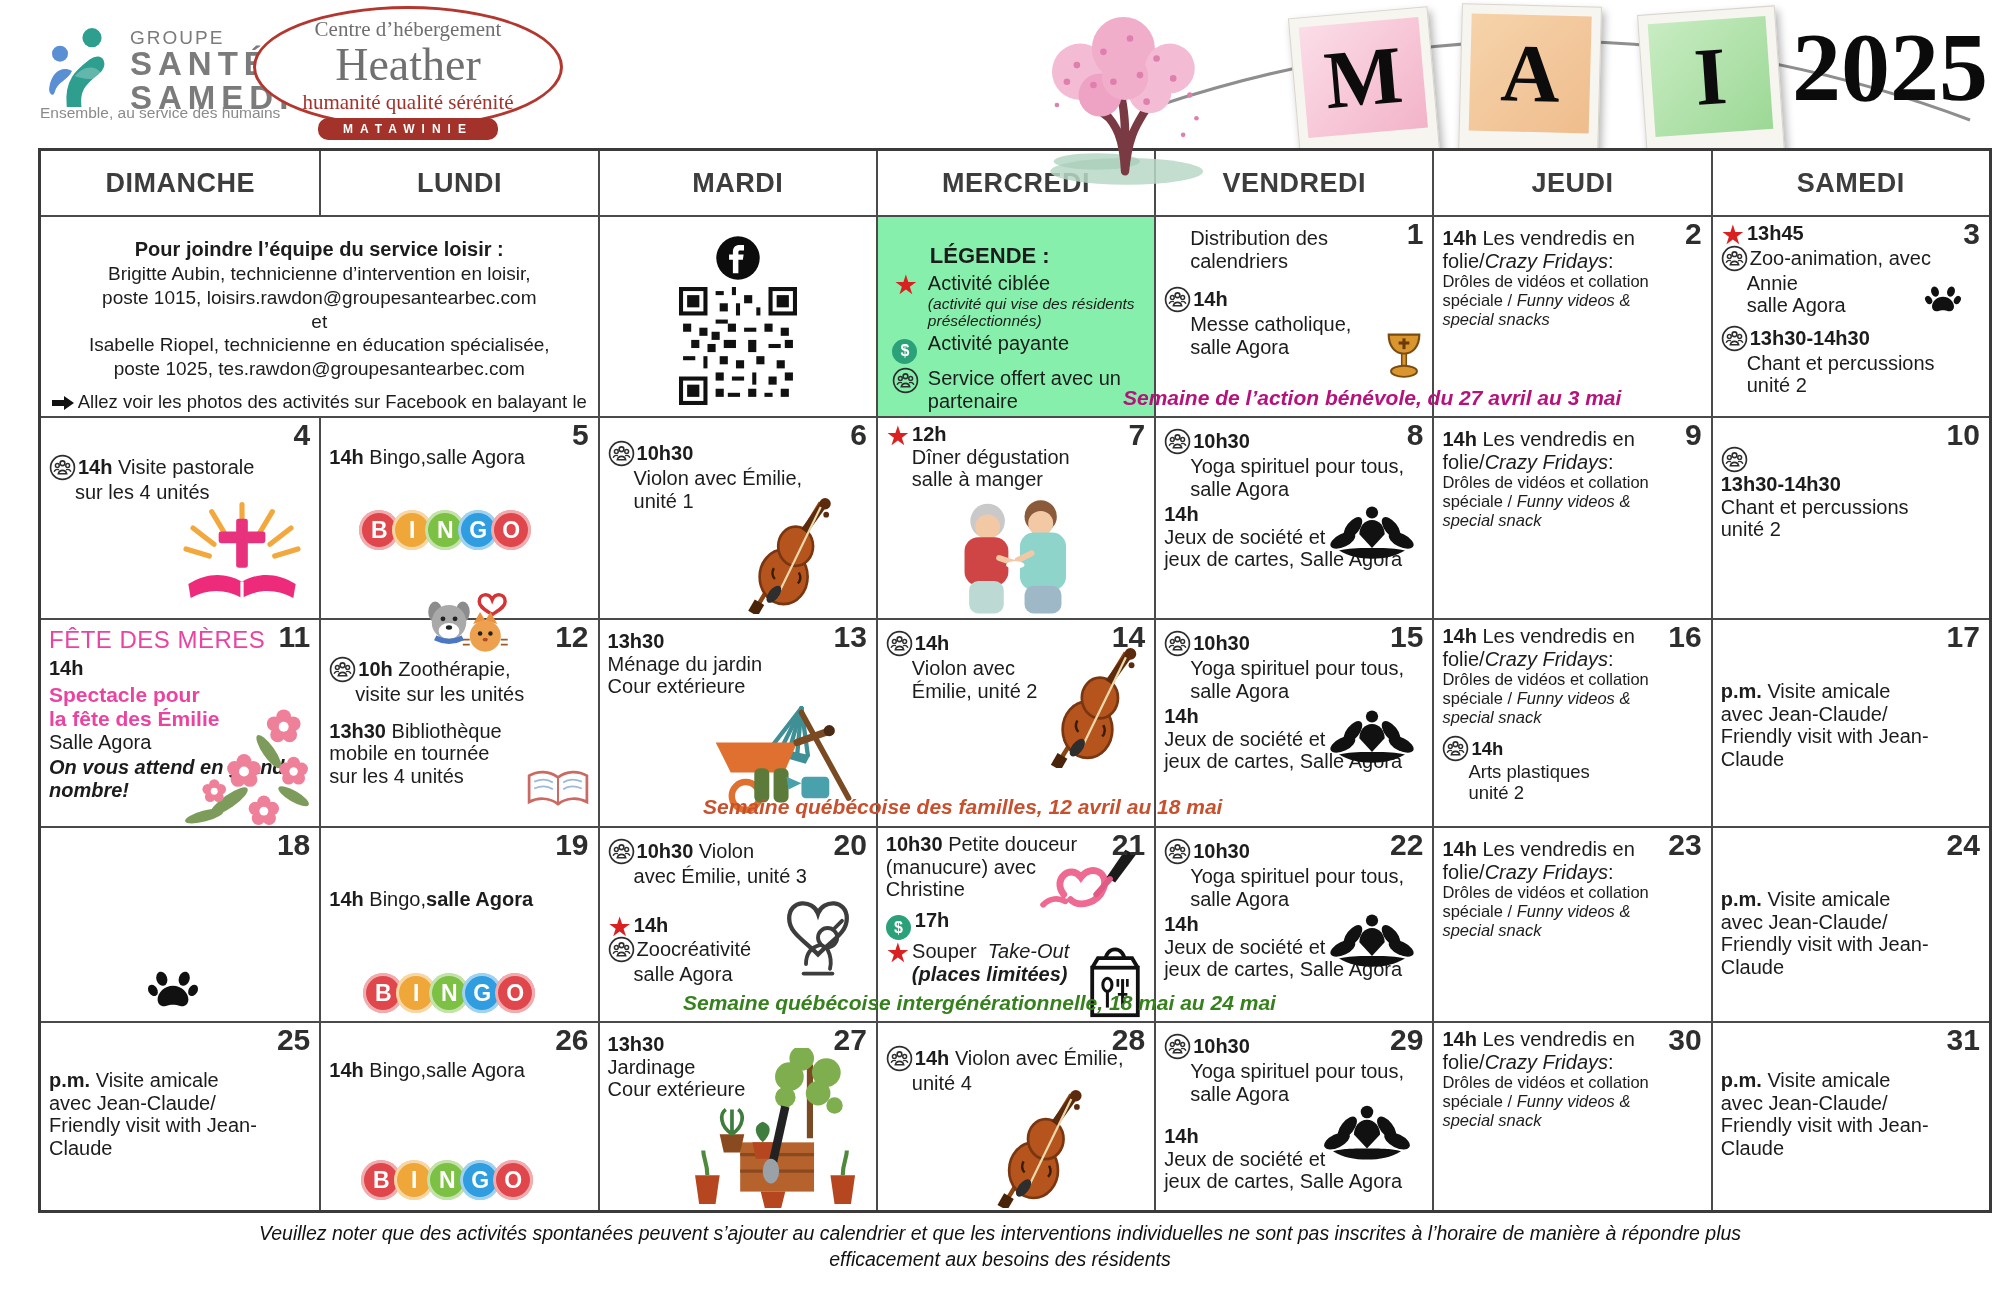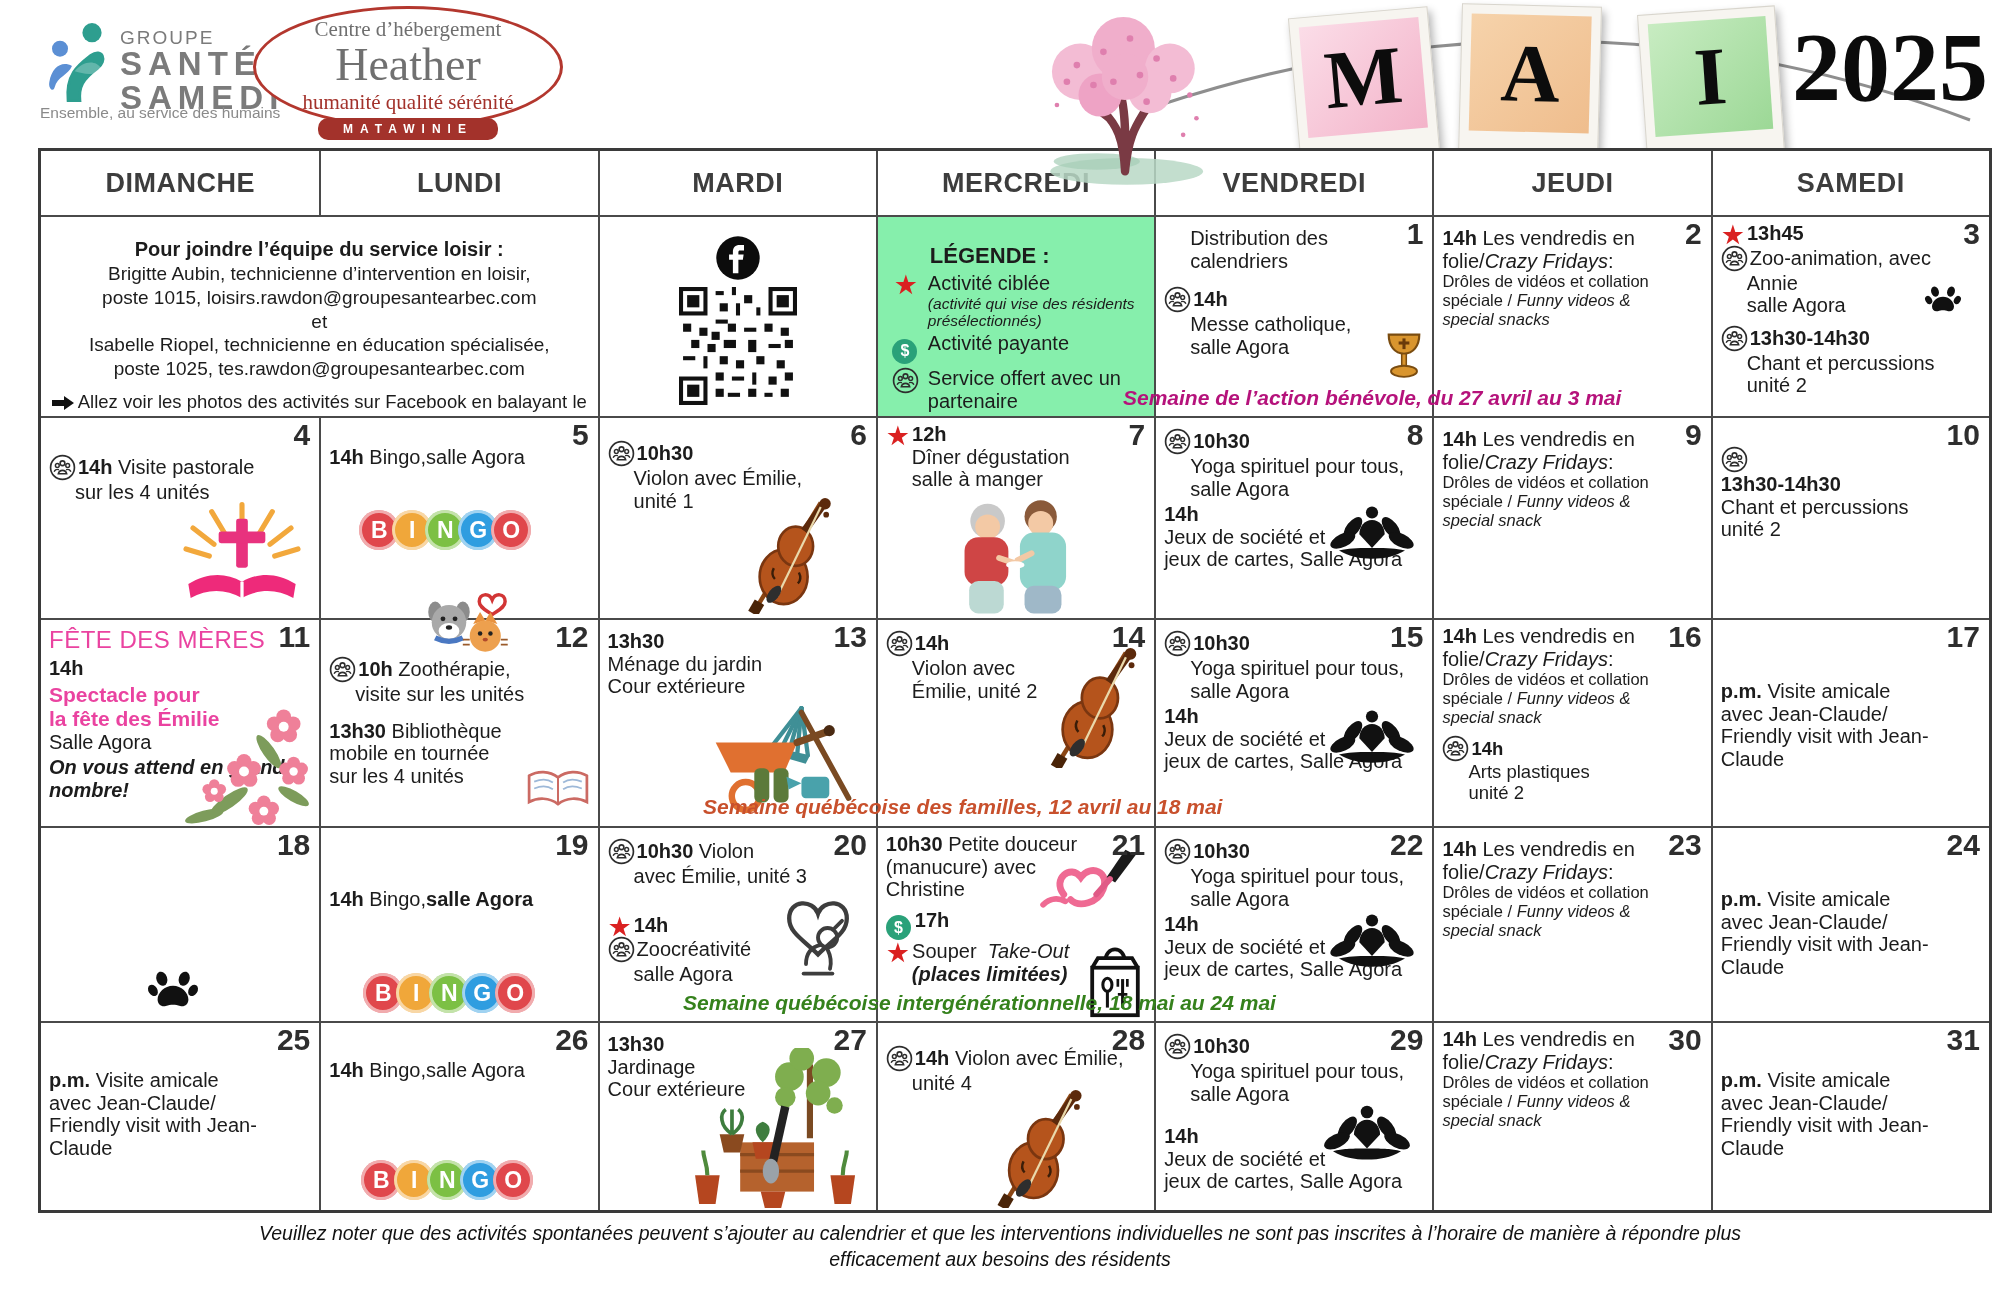--- a/index.html
+++ b/index.html
@@ -1,20 +1,20 @@
 <!DOCTYPE html>
 <html><head>
 <meta charset="utf-8">
 <style>
   html,body{margin:0;padding:0;background:#fff;}
   #page{position:relative;width:2000px;height:1294px;background:#fff;font-family:"Liberation Sans",sans-serif;color:#1c1c1c;overflow:hidden;}
   svg{display:block}
   .abs{position:absolute}
   
-  #arbec{left:40px;top:20px;display:flex;align-items:flex-start}
+  #arbec{left:40px;top:20px;display:flex;gap:10px;align-items:center}
   .arbec-txt{line-height:1;color:#7b7b7b}
   .arbec-group{font-size:19px;letter-spacing:2px;margin-top:8px}
   .arbec-big{font-size:33px;font-weight:700;letter-spacing:6px;line-height:1.02}
   #heather{left:253px;top:6px;width:310px;height:122px;border:3px solid #b3372e;border-radius:50%;background:#fff;text-align:center;padding-top:8px;box-sizing:border-box}
   .hea-top{font-family:"Liberation Serif",serif;color:#6f6f6f;font-size:21px}
   .hea-name{font-family:"Liberation Serif",serif;color:#707070;font-size:46px;line-height:1}
   .hea-motto{font-family:"Liberation Serif",serif;color:#a3322b;font-size:21px;margin-top:2px}
   #matawinie{left:318px;top:118px;width:180px;height:22px;background:#a3322b;border-radius:10px;color:#fff;text-align:center;font-size:12px;font-weight:700;letter-spacing:7px;line-height:22px}
   #string{left:1150px;top:0;pointer-events:none}
   .polaroid{background:#f7f5f0;border:1px solid #d8d5cd;box-shadow:3px 5px 9px rgba(0,0,0,.3);padding:9px 9px 24px;box-sizing:border-box}

